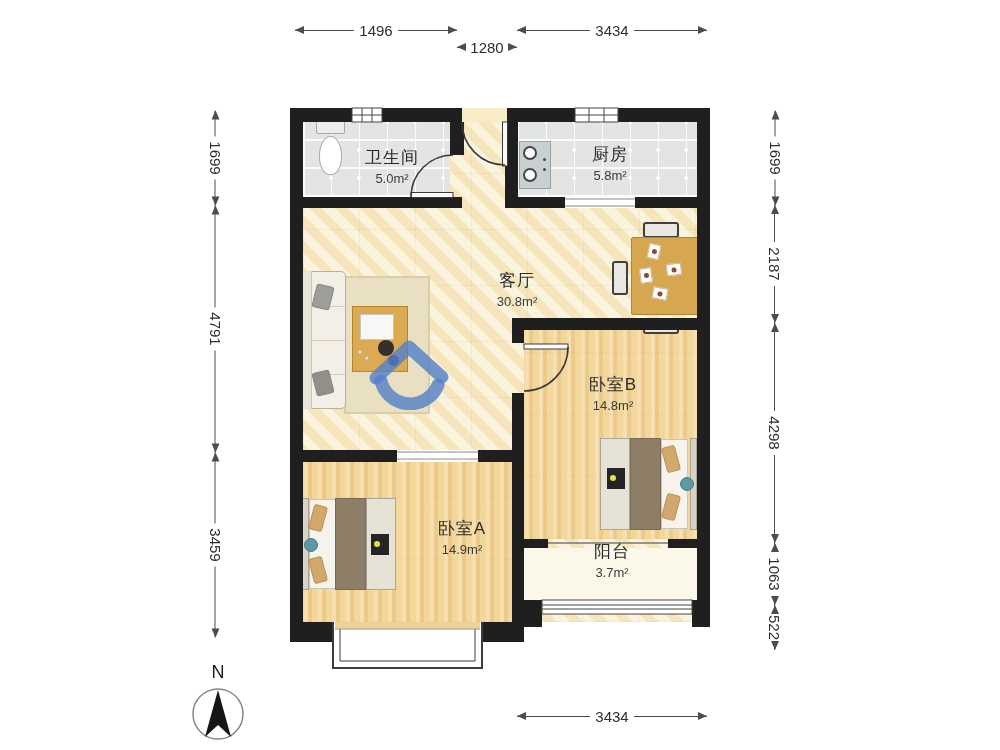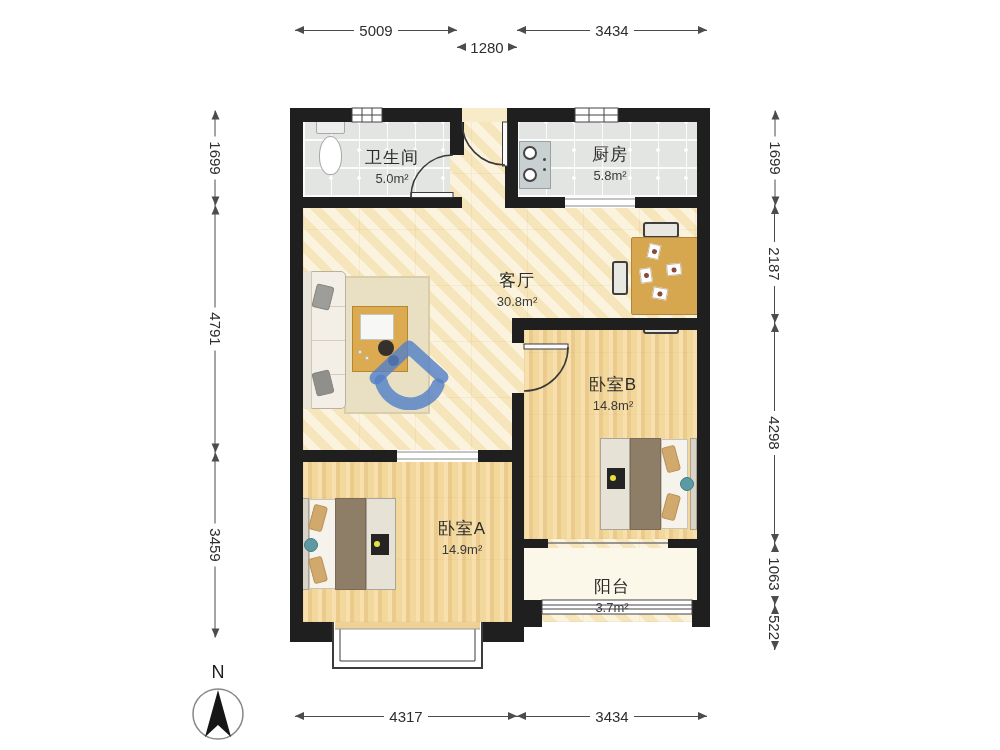--- a/index.html
+++ b/index.html
@@ -287,53 +287,48 @@
     <div class="rarea">30.8m²</div>
   </div>
   <div class="room-label" style="left:613px;top:393px">
     <div class="rname">卧室B</div>
     <div class="rarea">14.8m²</div>
   </div>
   <div class="room-label" style="left:462px;top:537px">
     <div class="rname">卧室A</div>
     <div class="rarea">14.9m²</div>
   </div>
-  <div class="room-label" style="left:612px;top:595px">
+  <div class="room-label" style="left:612px;top:560px">
     <div class="rname">阳台</div>
     <div class="rarea">3.7m²</div>
   </div>
 
   <svg class="watermark-logo" width="92" height="74" viewBox="0 0 92 74">
     <g fill="none" stroke="rgba(84,128,200,.82)" stroke-width="13" stroke-linecap="round" stroke-linejoin="round">
       <path d="M10,42 L43,11 L76,41"></path>
       <path d="M15,45 A30,30 0 0 0 72,49"></path>
     </g>
   </svg>
 
   <div class="dim h" style="left:295px;top:21px;width:162px">
       <span class="ln a"></span>
-      <span class="num">5009</span>
+      <span class="num">1496</span>
       <span class="ln b"></span>
     </div>
   <div class="dim h" style="left:457px;top:38px;width:60px">
       <span class="ln a"></span>
       <span class="num">1280</span>
       <span class="ln b"></span>
     </div>
   <div class="dim h" style="left:517px;top:21px;width:190px">
       <span class="ln a"></span>
       <span class="num">3434</span>
       <span class="ln b"></span>
     </div>
 
-  <div class="dim h" style="left:295px;top:707px;width:222px">
-      <span class="ln a"></span>
-      <span class="num">4317</span>
-      <span class="ln b"></span>
-    </div>
   <div class="dim h" style="left:517px;top:707px;width:190px">
       <span class="ln a"></span>
       <span class="num">3434</span>
       <span class="ln b"></span>
     </div>
 
   <div class="dim v" style="left:167.5px;top:148.5px;width:95px">
       <span class="ln a"></span>
       <span class="num">1699</span>
       <span class="ln b"></span>

